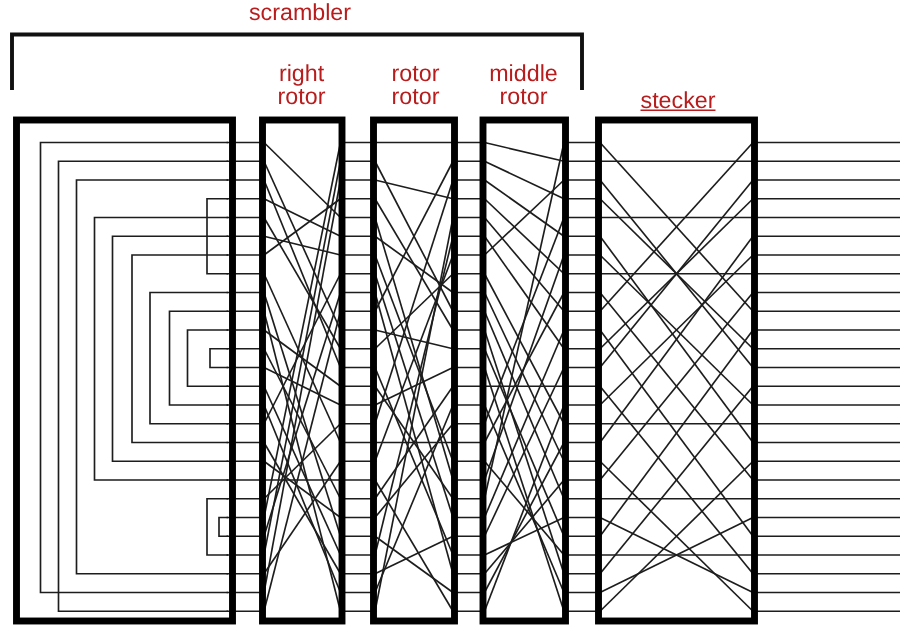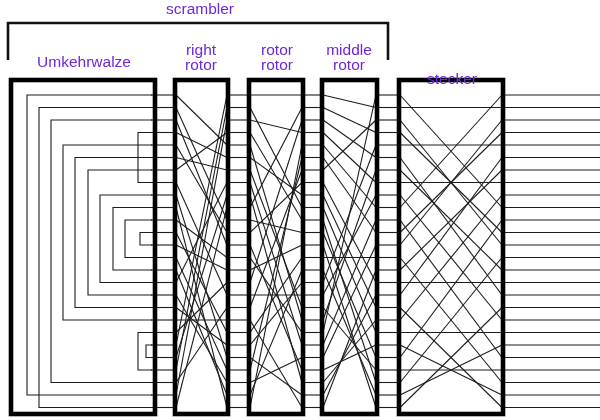--- a/index.html
+++ b/index.html
@@ -10,31 +10,31 @@
     outline:1px solid #cfcfcf;
     font-family:"Liberation Sans", sans-serif;
     overflow:hidden;
   }
   .stage svg{position:absolute;left:0;top:0;}
   .lbl{
     position:absolute;
     transform:translateX(-50%);
     font-size:15.5px;
     line-height:15px;
-    color:#6d28d9;
+    color:#b91c1c;
     text-align:center;
     white-space:nowrap;
   }
   .lbl span{display:block;}
   #lbl-scrambler{left:200px;top:1px;}
   #lbl-umkehrwalze{left:84px;top:54px;}
   #lbl-left-rotor{left:201px;top:42px;}
   #lbl-middle-rotor{left:277px;top:42px;}
   #lbl-right-rotor{left:349px;top:42px;}
-  #lbl-stecker{left:452px;top:71px;}
+  #lbl-stecker{left:452px;top:60px;text-decoration:underline;}
 </style>
 </head>
 <body>
 
 <div class="stage">
 
   <svg id="diagram" width="600" height="420" viewBox="0 0 600 420">
       <line x1="151" y1="95" x2="177" y2="95" stroke="#1d1d1d" stroke-width="1.1"></line>
       <line x1="226" y1="95" x2="251" y2="95" stroke="#1d1d1d" stroke-width="1.1"></line>
       <line x1="301" y1="95" x2="324" y2="95" stroke="#1d1d1d" stroke-width="1.1"></line>
@@ -285,21 +285,20 @@
       <rect x="11" y="80" width="144" height="334" fill="none" stroke="#000000" stroke-width="4.6"></rect>
       <rect x="175" y="80" width="53" height="334" fill="none" stroke="#000000" stroke-width="4.6"></rect>
       <rect x="249" y="80" width="54" height="334" fill="none" stroke="#000000" stroke-width="4.6"></rect>
       <rect x="322" y="80" width="55" height="334" fill="none" stroke="#000000" stroke-width="4.6"></rect>
       <rect x="399" y="80" width="104" height="334" fill="none" stroke="#000000" stroke-width="4.6"></rect>
       <path d="M 8 60 L 8 23 L 388 23 L 388 60" fill="none" stroke="#111111" stroke-width="2.6"></path>
     </svg>
 
   <div class="lbl" id="lbl-scrambler">scrambler</div>
 
-  <div class="lbl" id="lbl-umkehrwalze">Umkehrwalze</div>
 
   <div class="lbl" id="lbl-left-rotor">
     <span>right</span>
     <span>rotor</span>
   </div>
 
   <div class="lbl" id="lbl-middle-rotor">
     <span>rotor</span>
     <span>rotor</span>
   </div>

